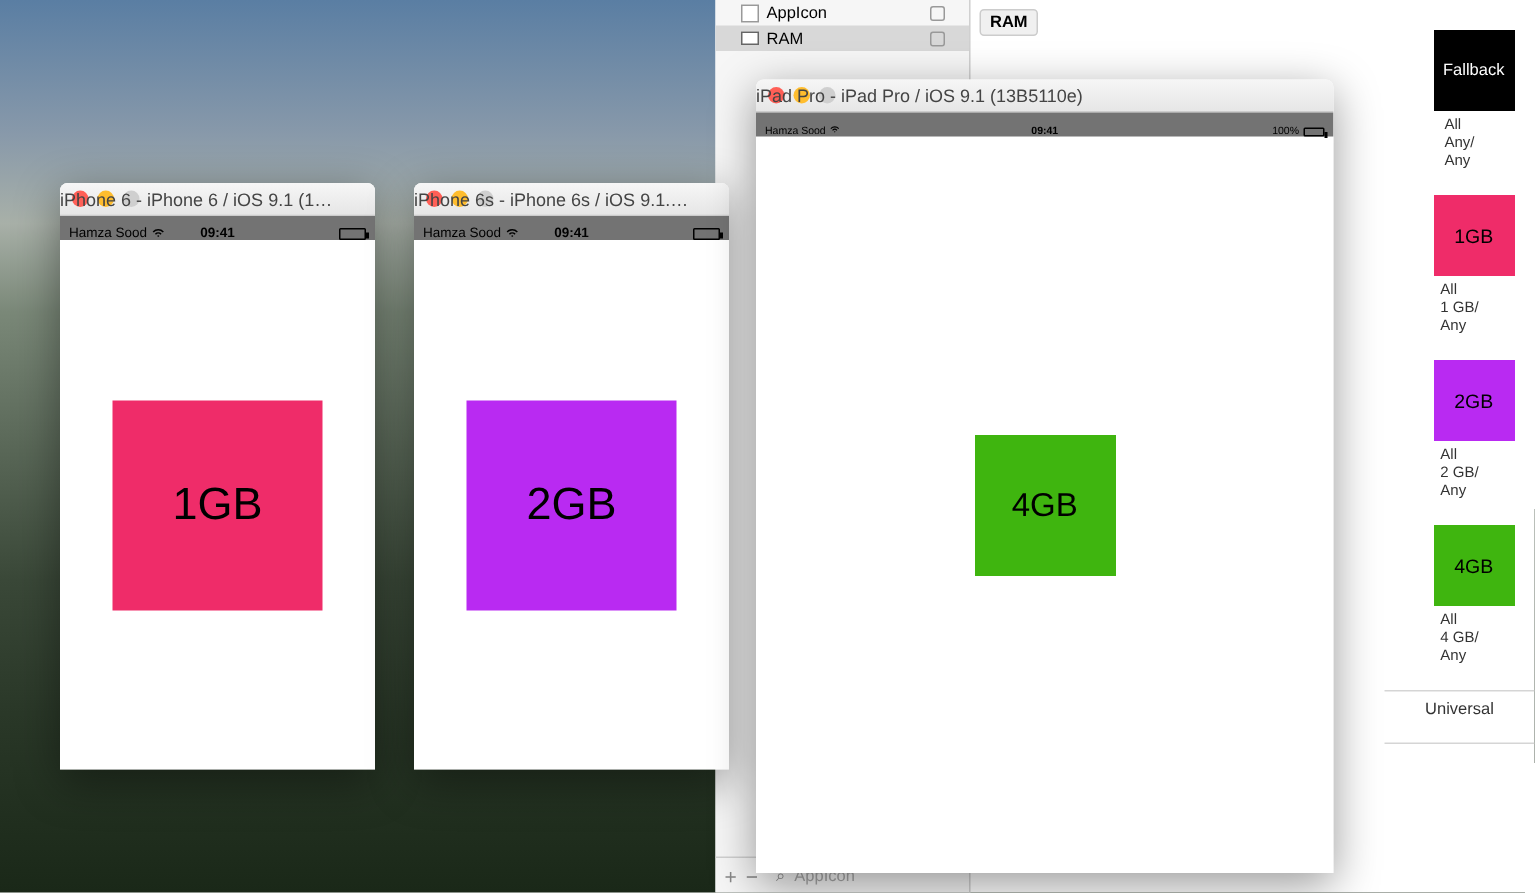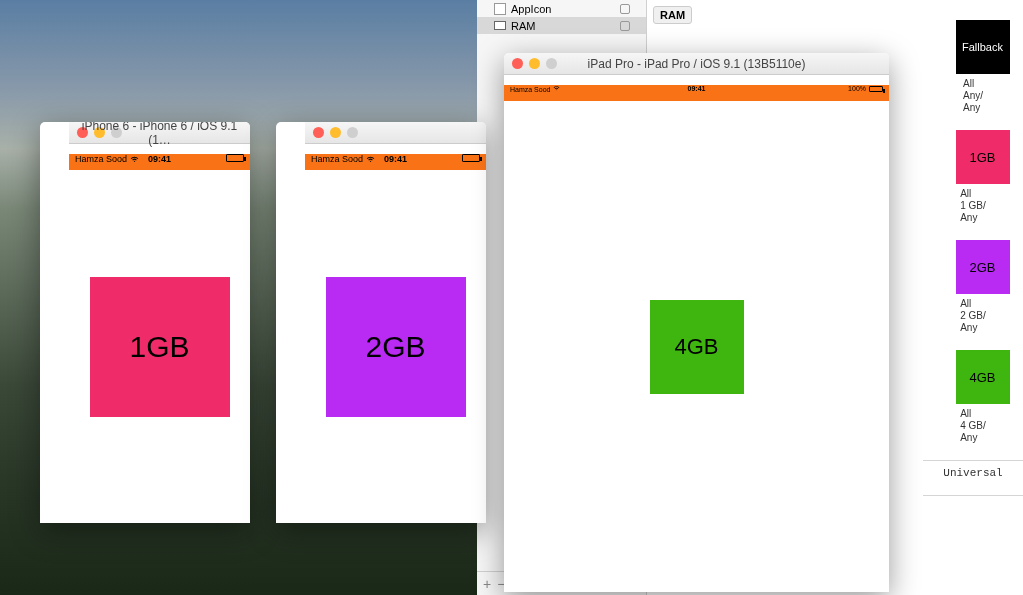--- a/index.html
+++ b/index.html
@@ -96,21 +96,21 @@
   color: #fff;
   margin-left: 19px;
 }
 .asset-thumb.fallback { background: #000; font-size: 11px; }
 .asset-thumb.g1 { background: #ef2c69; color: #000; font-size: 13px; }
 .asset-thumb.g2 { background: #b92af2; color: #000; font-size: 13px; }
 .asset-thumb.g4 { background: #3fb50f; color: #000; font-size: 13px; }
 .asset-label { font-size: 10px; color: #333; text-align: left; line-height: 1.2; margin-top: 4px; white-space: pre-line; }
 
 .asset-divider { border-top: 1px solid #d5d5d5; margin: 6px 0; }
-.universal-label { font-size: 11px; text-align: center; color: #333; margin-top: 2px; font-family: Liberation Mono, monospace; }
+.universal-label { font-size: 11px; text-align: center; color: #333; margin-top: 2px; }
 
 
 .sim {
   position: absolute;
   background: #fff;
   border-radius: 5px 5px 0 0;
   box-shadow: 0 8px 30px rgba(0,0,0,0.4);
   overflow: hidden;
 }
 .titlebar {
@@ -122,32 +122,31 @@
   padding: 0 8px;
   font-size: 12px;
   color: #444;
   position: relative;
 }
 .traffic { display: flex; gap: 6px; }
 .tl { width: 11px; height: 11px; border-radius: 50%; }
 .tl.red { background: #ff5f56; }
 .tl.yellow { background: #ffbd2e; }
 .tl.green { background: #cfcfcf; }
-.titlebar .title { position: absolute; left: 0; right: 0; text-align: center; pointer-events: none; }
+.titlebar .title { position: absolute; left: 0; right: 0; text-align: left; pointer-events: none; }
 
 .statusbar {
   height: 16px;
-  background: #f97316;
-  display: flex;
-  align-items: flex-start;
+  background: #737373;
+  display: flex;
+  align-items: flex-end;
   justify-content: space-between;
   padding: 0 6px;
   font-size: 9px;
   color: #000;
-  margin-top: 10px;
 }
 .statusbar .sb-left { display: flex; align-items: center; gap: 3px; }
 .statusbar .sb-center { position: absolute; left: 0; right: 0; text-align: center; font-weight: 700; font-size: 9px; }
 .statusbar { position: relative; }
 .wifi { display: inline-block; width: 9px; height: 8px; }
 .batt { width: 18px; height: 8px; border: 1px solid #000; border-radius: 1px; position: relative; }
 .batt:after { content:''; position: absolute; right: -3px; top: 2px; width: 2px; height: 4px; background: #000; }
 .batt .fill { background: #000; height: 100%; width: 100%; }
 
 .sim-body {
@@ -159,21 +158,21 @@
 .sim-square {
   display: flex;
   align-items: center;
   justify-content: center;
   font-size: 30px;
   color: #000;
   font-weight: 400;
 }
 
 
-.sim-iphone { width: 210px; padding-left: 29px; }
+.sim-iphone { width: 210px; }
 .sim-iphone .sim-body { height: 353px; }
 .sim-iphone .sim-square { width: 140px; height: 140px; }
 
 
 .sim-ipad { width: 385px; }
 .sim-ipad .sim-body { height: 491px; }
 .sim-ipad .sim-square { width: 94px; height: 94px; font-size: 22px; }
 .sim-ipad .statusbar { font-size: 7px; }
 .sim-ipad .statusbar .sb-center { font-size: 7px; }
 </style>
@@ -265,20 +264,21 @@
   </div>
 </div>
 
 <div class="sim sim-iphone" style="left:276px; top:122px;">
   <div class="titlebar">
     <div class="traffic">
       <span class="tl red"></span>
       <span class="tl yellow"></span>
       <span class="tl green"></span>
     </div>
+    <span class="title">iPhone 6s - iPhone 6s / iOS 9.1.…</span>
   </div>
   <div class="statusbar">
     <span class="sb-left">
         <span>Hamza Sood</span>
         <span class="wifi">
       <svg viewBox="0 0 12 10" width="9" height="8">
             <path d="M6 9 L7 8 A1.4 1.4 0 0 0 5 8 Z M3 6 A4.2 4.2 0 0 1 9 6 L8 7 A2.8 2.8 0 0 0 4 7 Z M1 4 A7 7 0 0 1 11 4 L10 5 A5.6 5.6 0 0 0 2 5 Z" fill="#000"></path>
           </svg>
     </span>
       </span>

